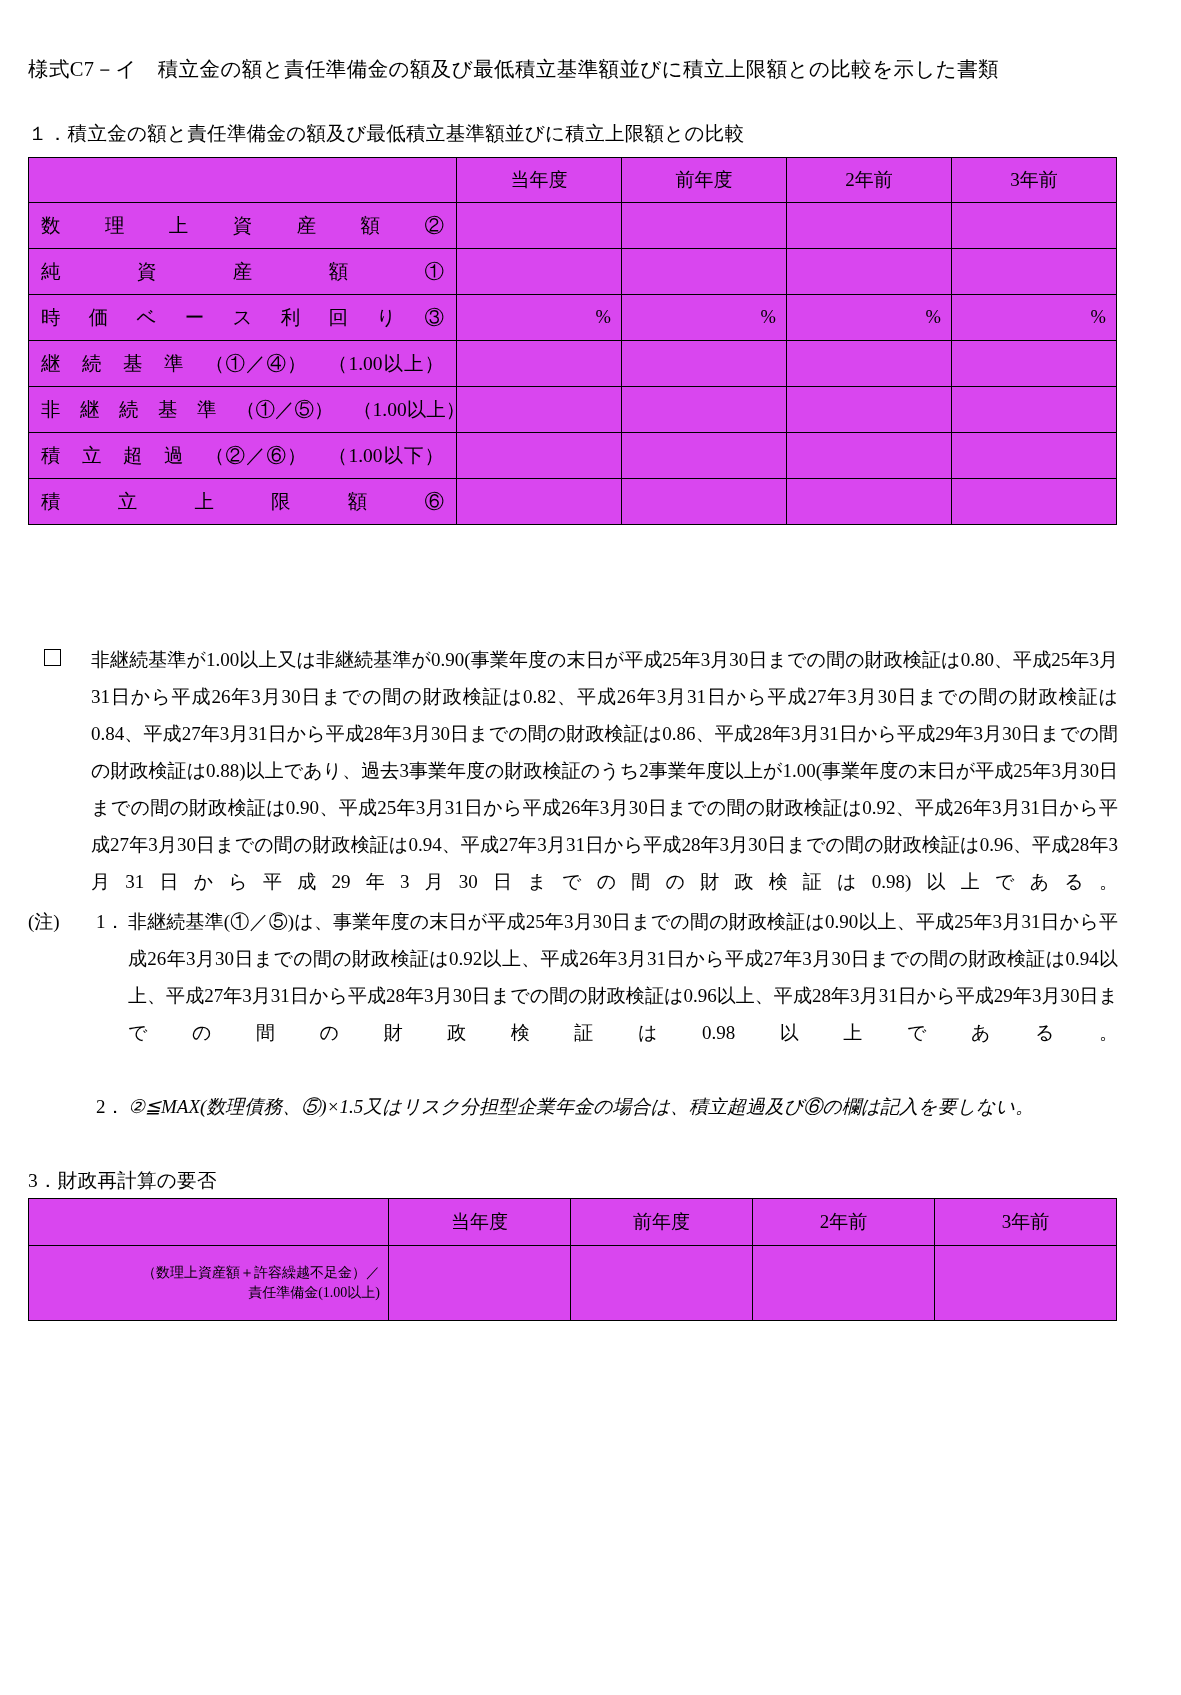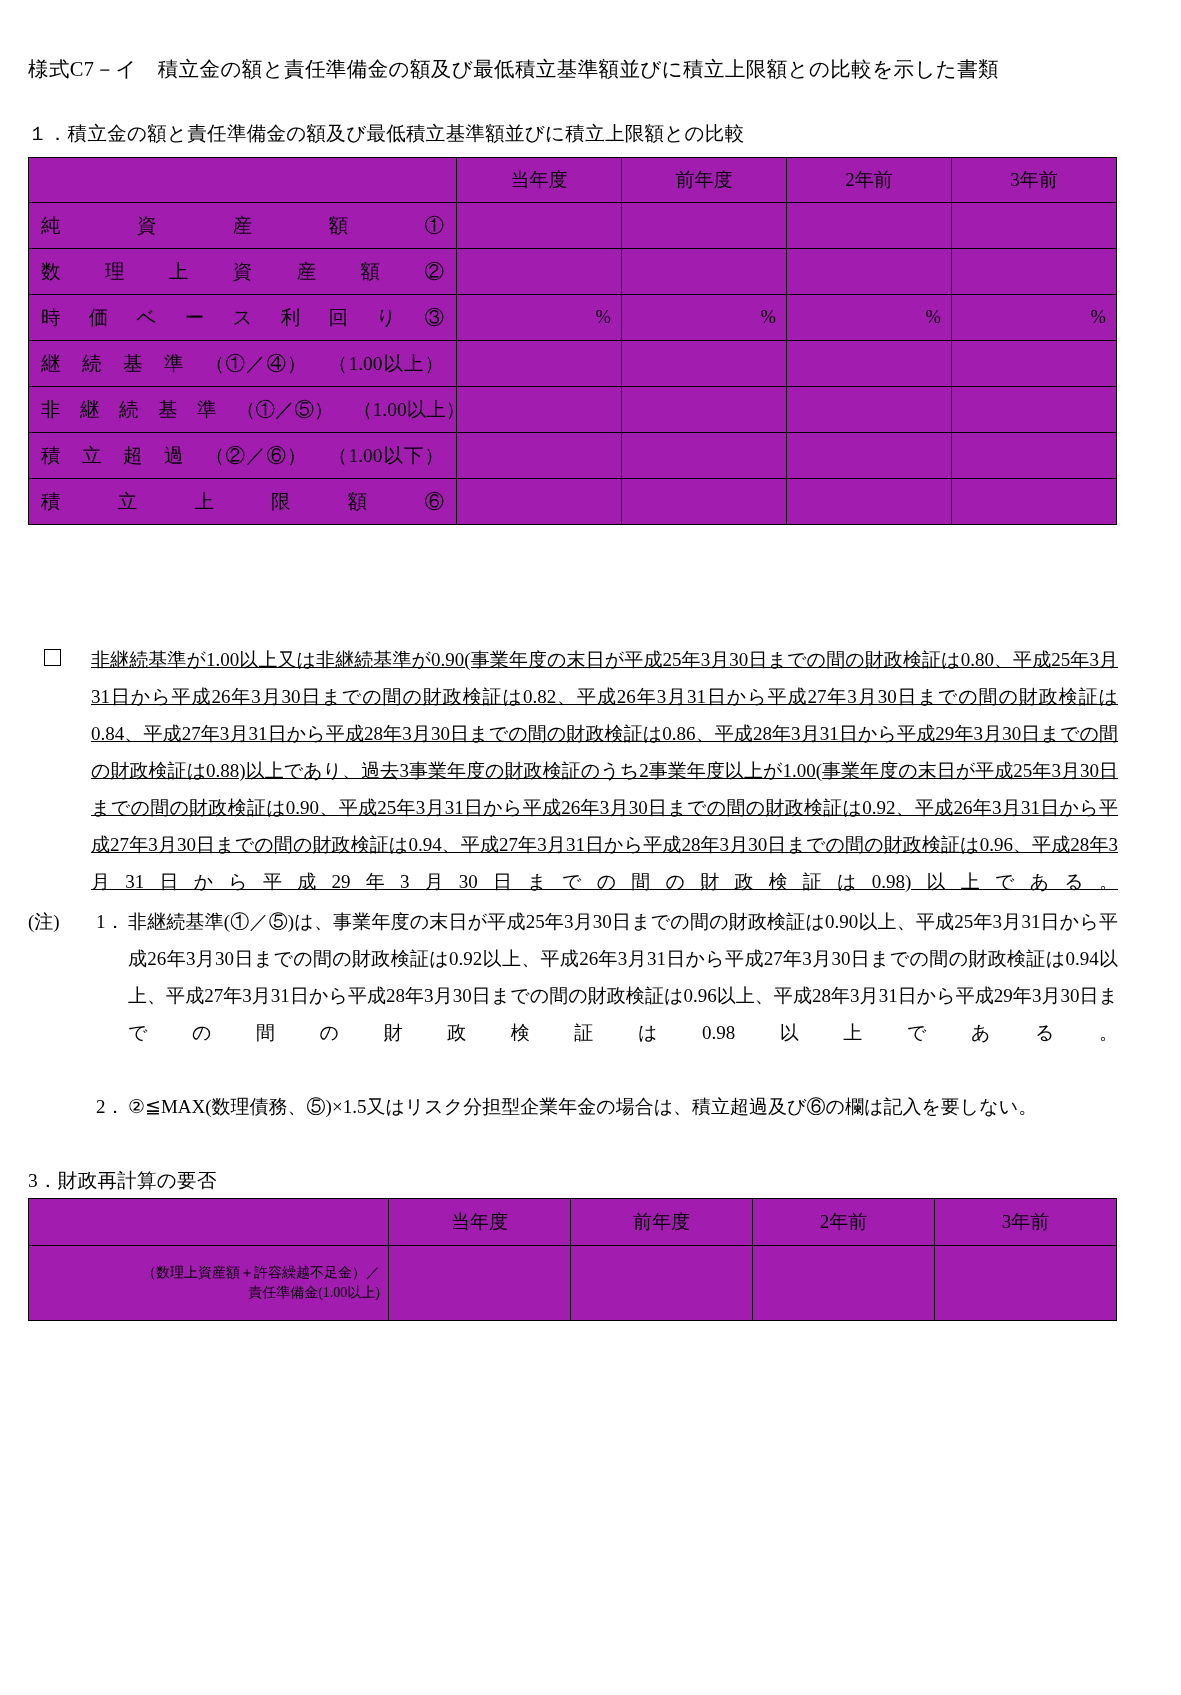--- a/index.html
+++ b/index.html
@@ -49,21 +49,21 @@
     border-collapse: collapse;
     table-layout: fixed;
     background: #ffffff;
   }
   table.grid td, table.grid th {
     border: 1px solid #000000;
     padding: 0;
     font-weight: normal;
     font-size: 18.5px;
     vertical-align: middle;
-    background: #a21caf;
+    background: #d946ef;
   }
 
   
   #table-comparison {
     left: 28px;
     top: 157px;
     width: 1088px;
   }
   #table-comparison col.c-label  { width: 428px; }
   #table-comparison col.c-year   { width: 165px; }
@@ -133,21 +133,20 @@
     width: 17px;
     height: 17px;
     border: 1.6px solid #000000;
     box-sizing: border-box;
     display: inline-block;
   }
   .checkbox-para .para-text {
     display: block;
     text-align: justify;
     text-justify: inter-character;
-    text-decoration: underline;
   }
   .checkbox-para .para-text::after {
     content: "";
     display: inline-block;
     width: 100%;
   }
 
   
   .notes {
     position: absolute;
@@ -182,21 +181,21 @@
     text-justify: inter-character;
   }
   .note-body::after {
     content: "";
     display: inline-block;
     width: 100%;
   }
   .note-body.nojustify::after { display: none; }
   .note-row.second { margin-top: 0px; }
   .note-row.second .note-num { left: 68px; }
-  .note-row.second .note-body { padding-left: 100px; }
+  .note-row.second .note-body { padding-left: 100px; font-style: italic; }
 </style>
 </head>
 <body>
 
 <div class="page">
 
   <div class="doc-title">様式C7－イ　積立金の額と責任準備金の額及び最低積立基準額並びに積立上限額との比較を示した書類</div>
 
   <div class="section-heading" id="sec1-heading">１．積立金の額と責任準備金の額及び最低積立基準額並びに積立上限額との比較</div>
 
@@ -212,28 +211,28 @@
       <tr>
         <td></td>
         <td>当年度</td>
         <td>前年度</td>
         <td>2年前</td>
         <td>3年前</td>
       </tr>
     </thead>
     <tbody>
       <tr>
+        <td class="row-label">数　理　上　資　産　額　②</td>
+        <td class="val"></td>
+        <td class="val"></td>
+        <td class="val"></td>
+        <td class="val"></td>
+      </tr>
+      <tr>
         <td class="row-label">純　資　産　額　①</td>
-        <td class="val"></td>
-        <td class="val"></td>
-        <td class="val"></td>
-        <td class="val"></td>
-      </tr>
-      <tr>
-        <td class="row-label">数　理　上　資　産　額　②</td>
         <td class="val"></td>
         <td class="val"></td>
         <td class="val"></td>
         <td class="val"></td>
       </tr>
       <tr>
         <td class="row-label">時　価　ベ　ー　ス　利　回　り　③</td>
         <td class="val">%</td>
         <td class="val">%</td>
         <td class="val">%</td>

